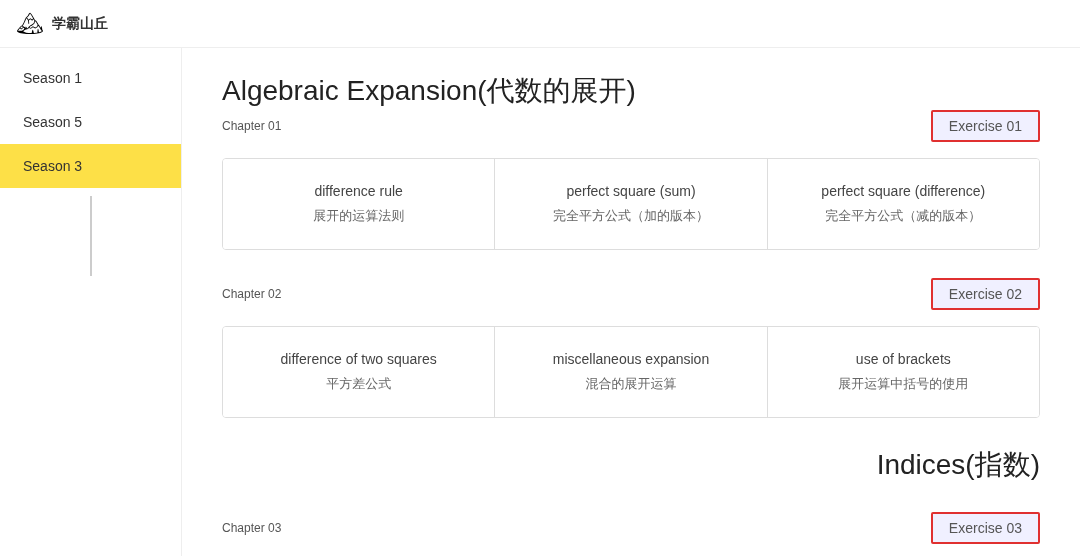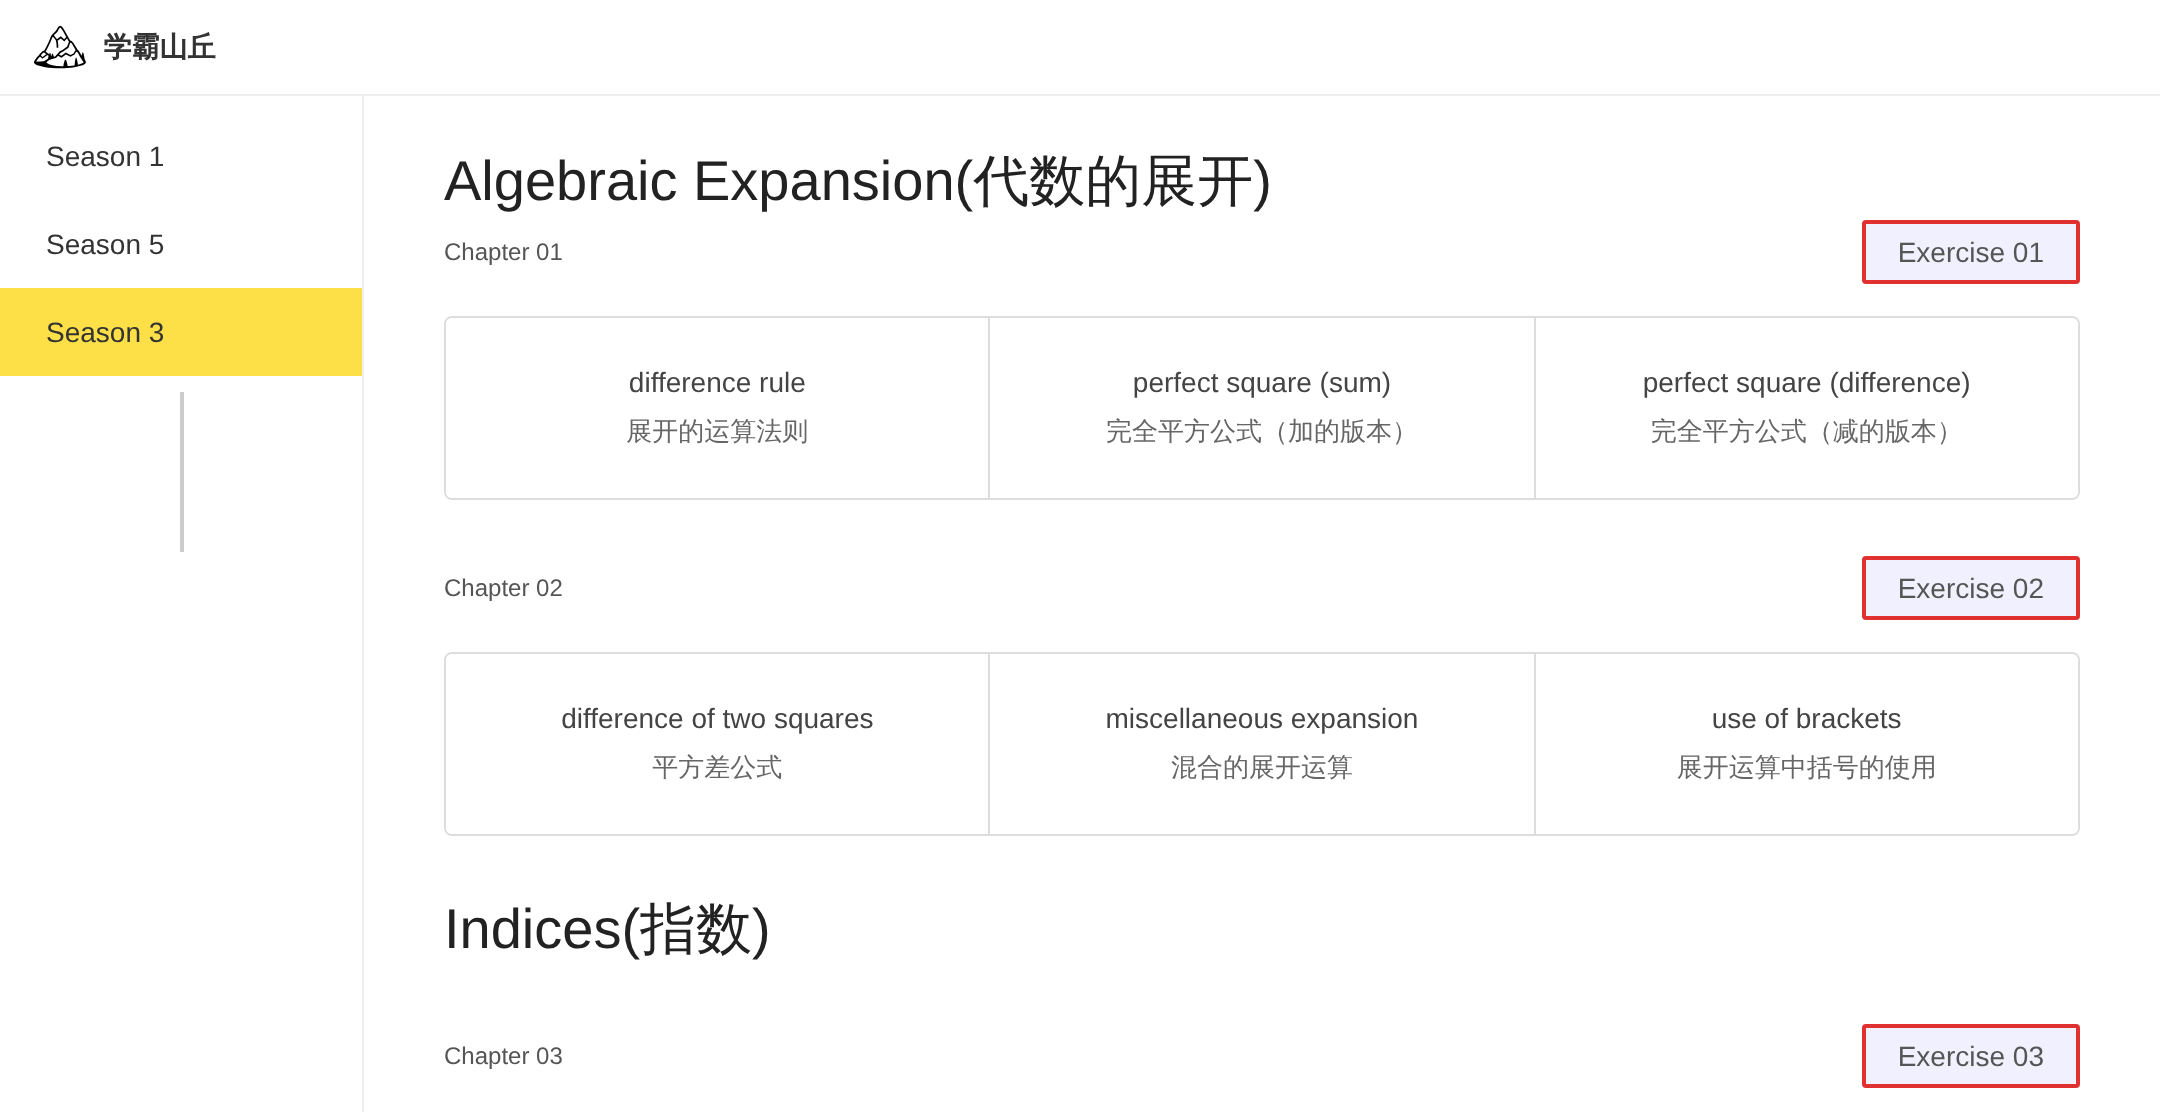--- a/index.html
+++ b/index.html
@@ -106,20 +106,21 @@
       font-size: 13px;
       color: #666;
     }
 
     .section-title {
       font-size: 28px;
       font-weight: 500;
       color: #222;
       margin-bottom: 28px;
       margin-top: 20px;
+      text-align: right;
     }
   </style>
 </head>
 <body>
 
 <div class="header">
   <span style="font-size:22px; margin-right:8px;">🏔</span>
   <span class="logo-text">学霸山丘</span>
 </div>
 

